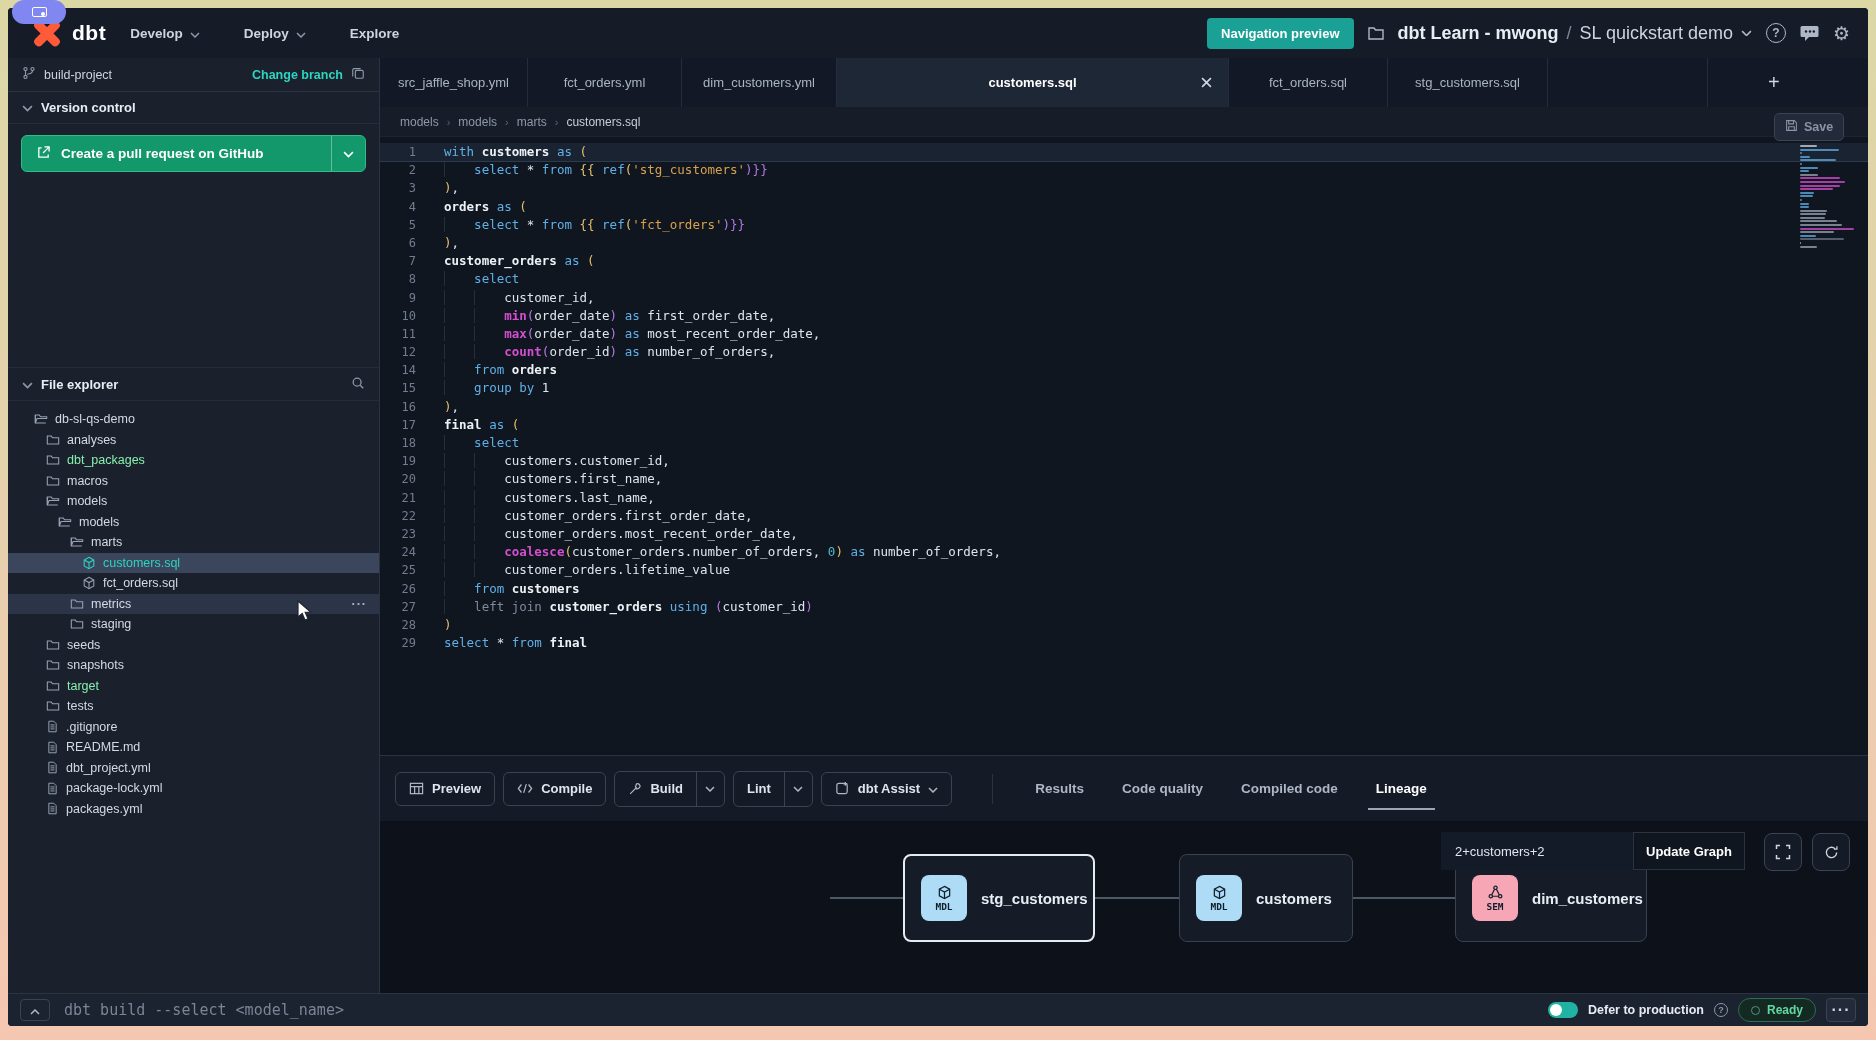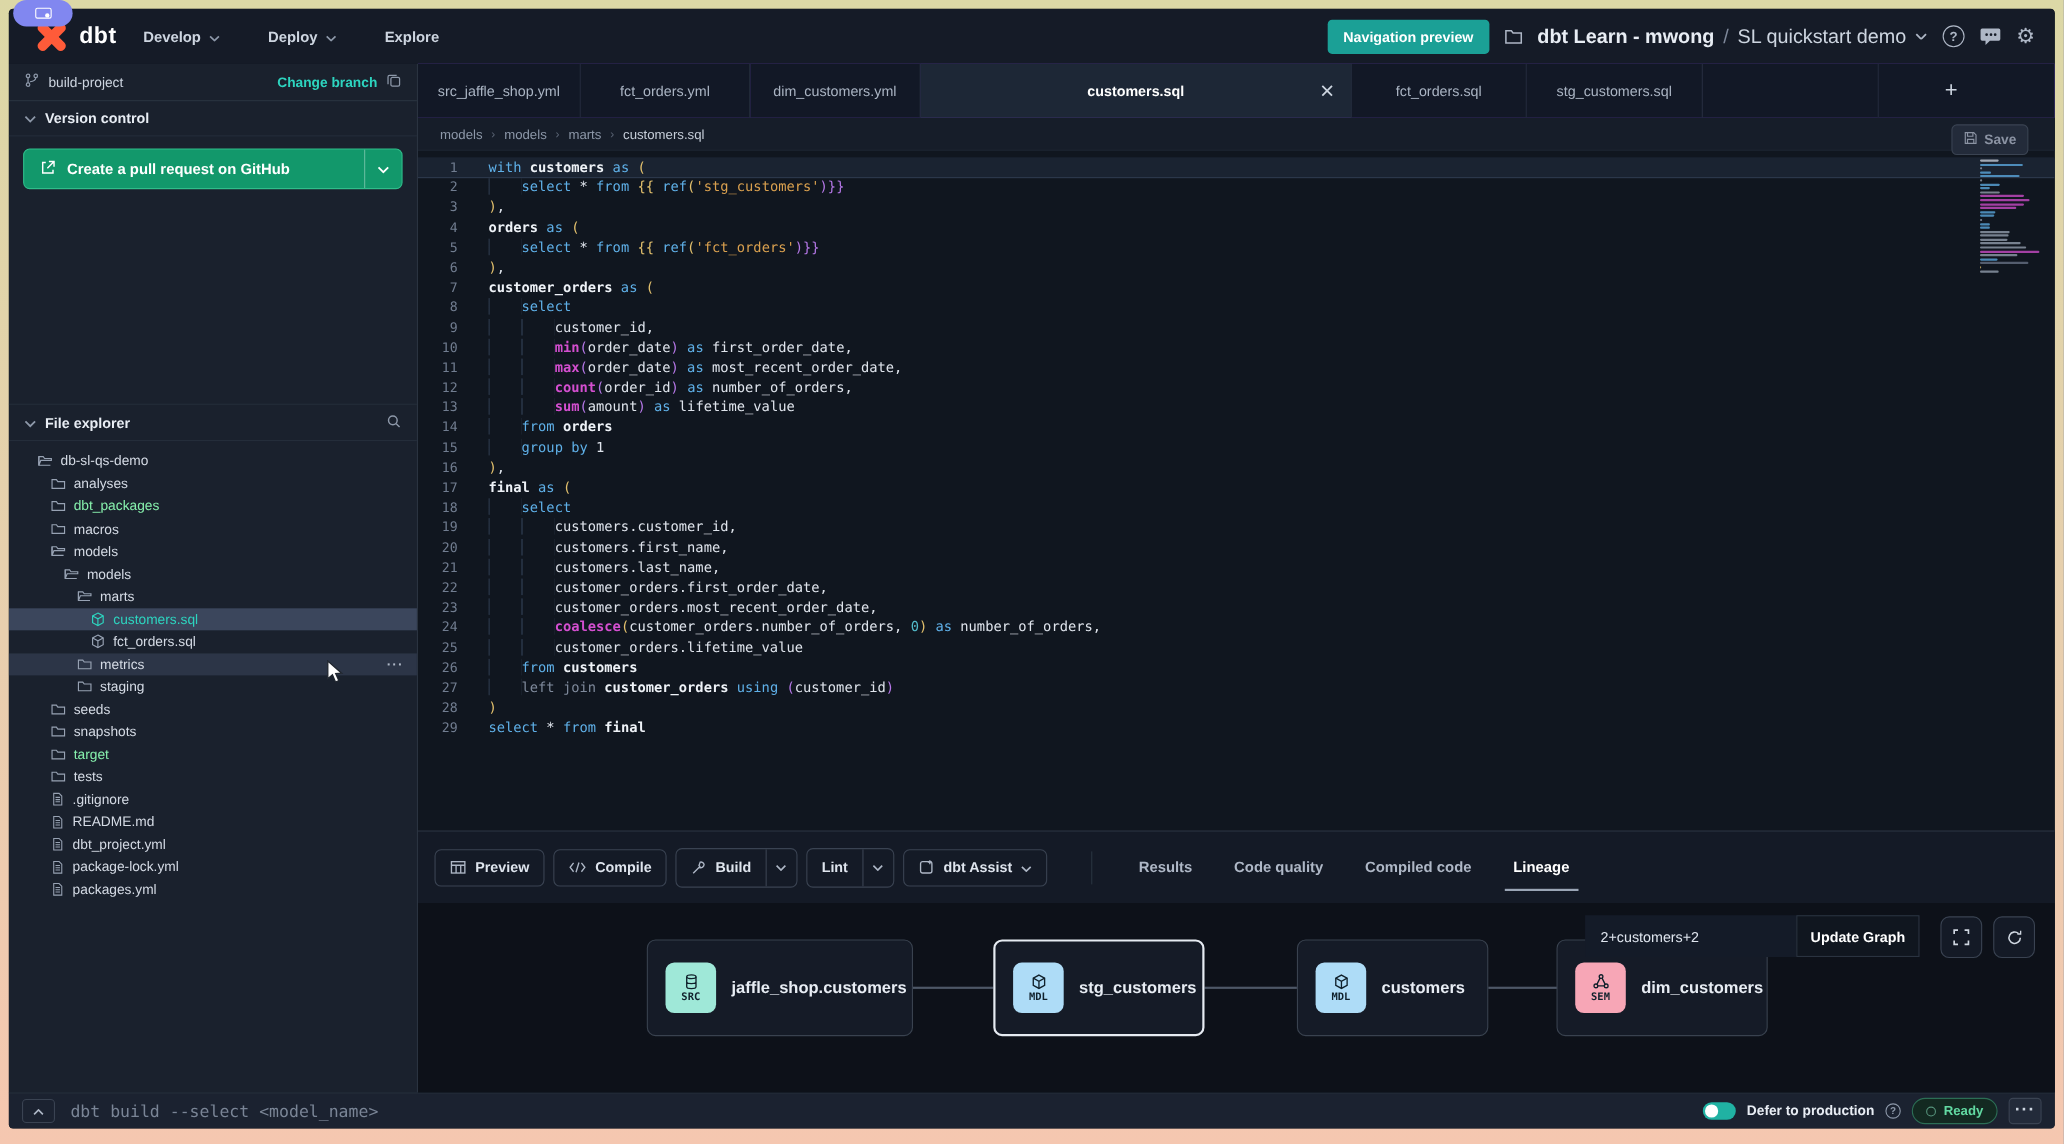--- a/index.html
+++ b/index.html
@@ -454,21 +454,20 @@
             <div class="code-line"><span class="num">3</span><span class="txt"><span class="tk-brk">)</span><span class="tk-id">,</span></span></div>
             <div class="code-line"><span class="num">4</span><span class="txt"><span class="tk-idb">orders </span><span class="tk-kw">as </span><span class="tk-brk">(</span></span></div>
             <div class="code-line"><span class="num">5</span><span class="txt"><span class="tk-pl">    </span><span class="tk-kw">select </span><span class="tk-id">* </span><span class="tk-kw">from </span><span class="tk-brk">{{ </span><span class="tk-kw">ref</span><span class="tk-brk">(</span><span class="tk-str">'fct_orders'</span><span class="tk-pur">)}}</span></span></div>
             <div class="code-line"><span class="num">6</span><span class="txt"><span class="tk-brk">)</span><span class="tk-id">,</span></span></div>
             <div class="code-line"><span class="num">7</span><span class="txt"><span class="tk-idb">customer_orders </span><span class="tk-kw">as </span><span class="tk-brk">(</span></span></div>
             <div class="code-line"><span class="num">8</span><span class="txt"><span class="tk-pl">    </span><span class="tk-kw">select</span></span></div>
             <div class="code-line"><span class="num">9</span><span class="txt"><span class="tk-pl">        </span><span class="tk-id">customer_id,</span></span></div>
             <div class="code-line"><span class="num">10</span><span class="txt"><span class="tk-pl">        </span><span class="tk-fn">min</span><span class="tk-pur">(</span><span class="tk-id">order_date</span><span class="tk-pur">) </span><span class="tk-kw">as </span><span class="tk-id">first_order_date,</span></span></div>
             <div class="code-line"><span class="num">11</span><span class="txt"><span class="tk-pl">        </span><span class="tk-fn">max</span><span class="tk-pur">(</span><span class="tk-id">order_date</span><span class="tk-pur">) </span><span class="tk-kw">as </span><span class="tk-id">most_recent_order_date,</span></span></div>
             <div class="code-line"><span class="num">12</span><span class="txt"><span class="tk-pl">        </span><span class="tk-fn">count</span><span class="tk-pur">(</span><span class="tk-id">order_id</span><span class="tk-pur">) </span><span class="tk-kw">as </span><span class="tk-id">number_of_orders,</span></span></div>
-            <div class="code-line"><span class="num">13</span><span class="txt"><span class="tk-pl">        </span><span class="tk-fn">sum</span><span class="tk-pur">(</span><span class="tk-id">amount</span><span class="tk-pur">) </span><span class="tk-kw">as </span><span class="tk-id">lifetime_value</span></span></div>
             <div class="code-line"><span class="num">14</span><span class="txt"><span class="tk-pl">    </span><span class="tk-kw">from </span><span class="tk-idb">orders</span></span></div>
             <div class="code-line"><span class="num">15</span><span class="txt"><span class="tk-pl">    </span><span class="tk-kw">group by </span><span class="tk-id">1</span></span></div>
             <div class="code-line"><span class="num">16</span><span class="txt"><span class="tk-brk">)</span><span class="tk-id">,</span></span></div>
             <div class="code-line"><span class="num">17</span><span class="txt"><span class="tk-idb">final </span><span class="tk-kw">as </span><span class="tk-brk">(</span></span></div>
             <div class="code-line"><span class="num">18</span><span class="txt"><span class="tk-pl">    </span><span class="tk-kw">select</span></span></div>
             <div class="code-line"><span class="num">19</span><span class="txt"><span class="tk-pl">        </span><span class="tk-id">customers.customer_id,</span></span></div>
             <div class="code-line"><span class="num">20</span><span class="txt"><span class="tk-pl">        </span><span class="tk-id">customers.first_name,</span></span></div>
             <div class="code-line"><span class="num">21</span><span class="txt"><span class="tk-pl">        </span><span class="tk-id">customers.last_name,</span></span></div>
             <div class="code-line"><span class="num">22</span><span class="txt"><span class="tk-pl">        </span><span class="tk-id">customer_orders.first_order_date,</span></span></div>
             <div class="code-line"><span class="num">23</span><span class="txt"><span class="tk-pl">        </span><span class="tk-id">customer_orders.most_recent_order_date,</span></span></div>
@@ -579,51 +578,41 @@
               <div class="ptab">Results</div>
               <div class="ptab">Code quality</div>
               <div class="ptab">Compiled code</div>
               <div class="ptab active">Lineage</div>
             </div>
         </div>
         <div class="lineage" id="lineage">
             <div class="ledge" style="left: 450px; width: 73px;"></div>
             <div class="ledge" style="left: 715px; width: 84px;"></div>
             <div class="ledge" style="left: 973px; width: 112px;"></div>
-            <div class="lnode" style="left: 208px; width: 242px;">
-              <span class="lbadge mint">
-                <svg width="15" height="15" viewBox="0 0 16 16" fill="none" stroke="currentColor" stroke-width="1.3">
-                  <ellipse cx="8" cy="3.2" rx="4.5" ry="1.8"></ellipse>
-                  <path d="M3.5 3.2v9.6c0 1 2 1.8 4.5 1.8s4.5-.8 4.5-1.8V3.2M3.5 8c0 1 2 1.8 4.5 1.8S12.5 9 12.5 8"></path>
-                </svg>
-                <span class="bcode">SRC</span>
-              </span>
-              <span class="nlabel">jaffle_shop.customers</span>
-            </div>
             <div class="lnode selected" style="left: 523px; width: 192px;">
               <span class="lbadge blue">
                 <svg width="15" height="15" viewBox="0 0 16 16" fill="none" stroke="currentColor" stroke-width="1.3">
                   <path d="M8 1.5l5.5 3v7L8 14.5l-5.5-3v-7z"></path>
                   <path d="M2.5 4.5L8 7.5l5.5-3M8 7.5V14.5"></path>
                 </svg>
                 <span class="bcode">MDL</span>
               </span>
               <span class="nlabel">stg_customers</span>
             </div>
             <div class="lnode" style="left: 799px; width: 174px;">
               <span class="lbadge blue">
                 <svg width="15" height="15" viewBox="0 0 16 16" fill="none" stroke="currentColor" stroke-width="1.3">
                   <path d="M8 1.5l5.5 3v7L8 14.5l-5.5-3v-7z"></path>
                   <path d="M2.5 4.5L8 7.5l5.5-3M8 7.5V14.5"></path>
                 </svg>
                 <span class="bcode">MDL</span>
               </span>
               <span class="nlabel">customers</span>
             </div>
-            <div class="lnode" style="left: 1035px; width: 192px;">
+            <div class="lnode" style="left: 1075px; width: 192px;">
               <span class="lbadge pink">
                 <svg width="15" height="15" viewBox="0 0 16 16" fill="none" stroke="currentColor" stroke-width="1.3">
                   <circle cx="8" cy="3" r="1.8"></circle>
                   <circle cx="3" cy="12" r="1.8"></circle>
                   <circle cx="13" cy="12" r="1.8"></circle>
                   <path d="M7 4.5L4 10.5M9 4.5l3 6M4.8 12h6.4"></path>
                 </svg>
                 <span class="bcode">SEM</span>
               </span>
               <span class="nlabel">dim_customers</span>

